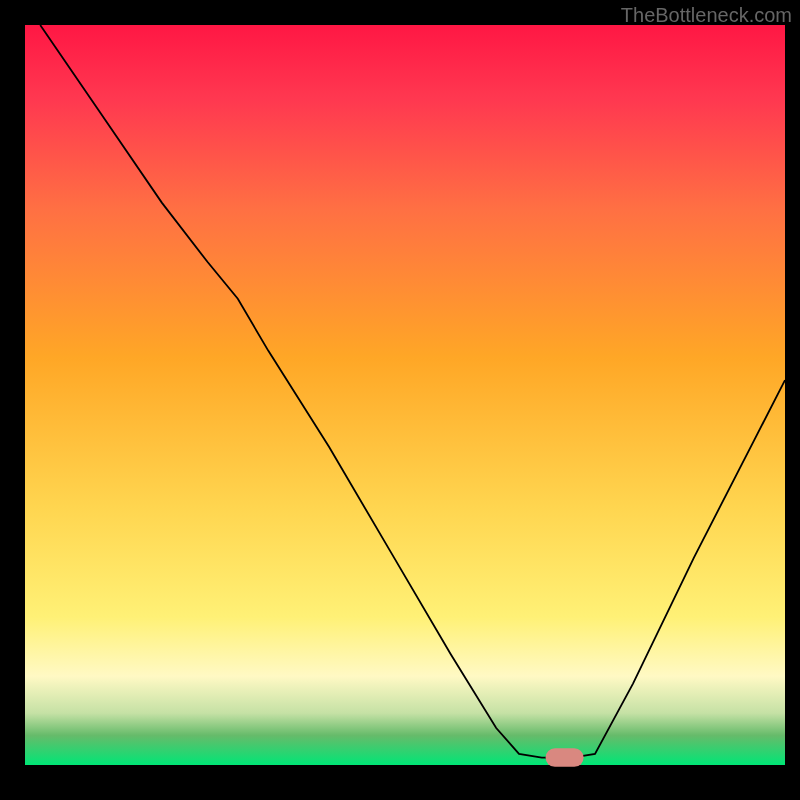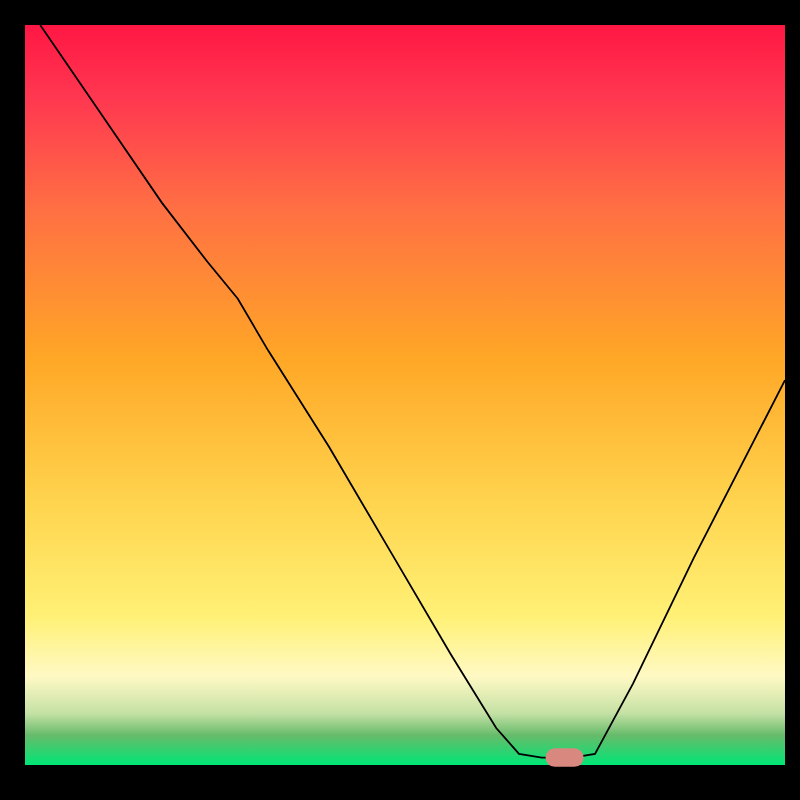--- a/index.html
+++ b/index.html
@@ -47,13 +47,14 @@
           <stop offset="88%" stop-color="#fff9c4"></stop>
           <stop offset="93%" stop-color="#c5e1a5"></stop>
           <stop offset="96%" stop-color="#66bb6a"></stop>
           <stop offset="100%" stop-color="#00e676"></stop>
         </linearGradient>
     </defs>
     <rect id="plot-bg" x="25" y="25" width="760" height="740" fill="url(#bg-gradient)"></rect>
     <path id="curve-path" fill="none" d="M40.2 25.0 L101.0 113.8 L161.8 202.6 L207.4 261.8 L237.8 298.8 L268.2 350.6 L329.0 446.8 L389.8 550.4 L450.6 654.0 L496.2 728.0 L519.0 753.9 L541.8 757.6 L572.2 757.6 L595.0 753.9 L633.0 683.6 L693.8 557.8 L754.6 439.4 L785.0 380.2" stroke="#000000" stroke-width="1.8"></path>
     <rect id="marker-rect" x="545.6" y="748.35" width="38" height="18.5" rx="9.25" ry="9.25" fill="#d98880"></rect>
   </svg>
+  <div class="watermark">TheBottleneck.com</div>
 </div>
 
 </body></html>

